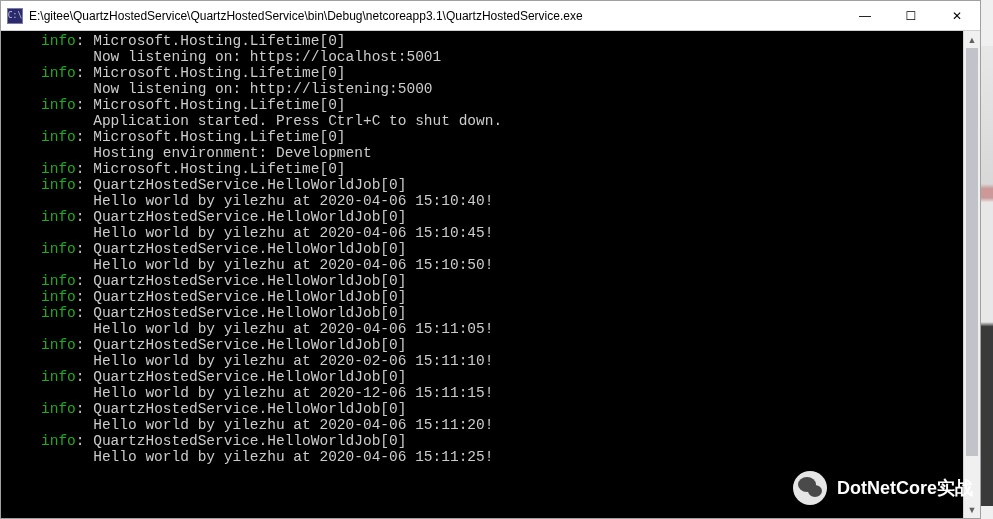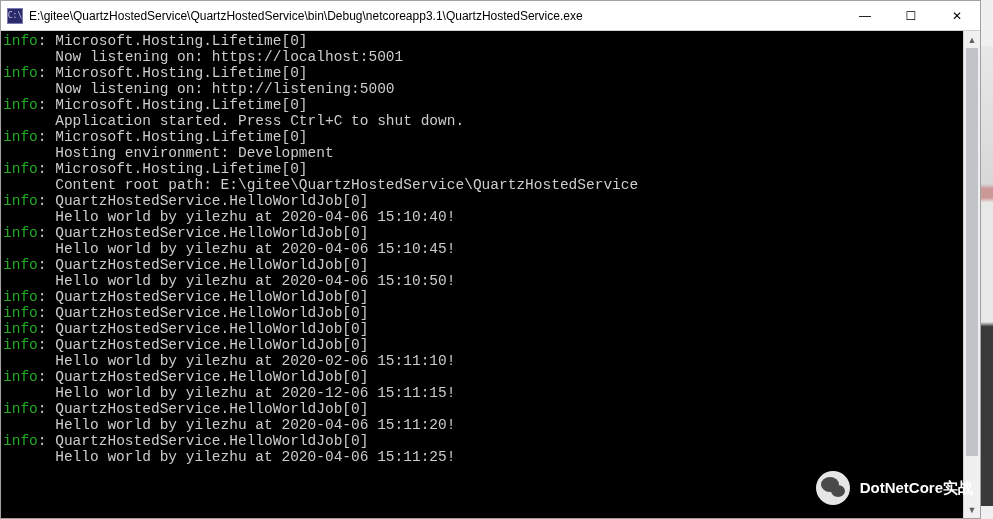--- a/index.html
+++ b/index.html
@@ -67,21 +67,21 @@
     flex: 1 1 auto;
     background: #000;
     color: #ccc;
     font-family: "NSimSun","SimSun","Consolas","Courier New",monospace;
     font-size: 14.5px;
     line-height: 16px;
     padding: 2px 0 0 2px;
     overflow: hidden;
     position: relative;
   }
-  .line { white-space: pre; }
+  .line { white-space: pre; margin-left: 38px; }
   .line .level { color: #22aa22; }
   .line .msg { color: #cccccc; }
   .scrollbar {
     position: absolute;
     top: 30px;
     right: 0;
     width: 17px;
     bottom: 0;
     background: #f0f0f0;
     border-left: 1px solid #d4d4d4;
@@ -109,21 +109,21 @@
     background: #c2c3c9;
   }
   .watermark {
     position: absolute;
     right: 20px;
     bottom: 14px;
     display: flex;
     align-items: center;
     color: #fff;
     font-family: "Microsoft YaHei","Segoe UI",sans-serif;
-    font-size: 15px;
+    font-size: 18px;
     font-weight: 600;
     pointer-events: none;
   }
   .watermark .wechat-icon {
     width: 34px;
     height: 34px;
     border-radius: 50%;
     background: #e6e6e6;
     position: relative;
     margin-right: 10px;
@@ -170,30 +170,30 @@
   <div class="console" id="console">
       <div class="line"><span class="level">info</span><span class="msg">: Microsoft.Hosting.Lifetime[0]</span></div>
       <div class="line"><span class="msg">      Now listening on: https://localhost:5001</span></div>
       <div class="line"><span class="level">info</span><span class="msg">: Microsoft.Hosting.Lifetime[0]</span></div>
       <div class="line"><span class="msg">      Now listening on: http://listening:5000</span></div>
       <div class="line"><span class="level">info</span><span class="msg">: Microsoft.Hosting.Lifetime[0]</span></div>
       <div class="line"><span class="msg">      Application started. Press Ctrl+C to shut down.</span></div>
       <div class="line"><span class="level">info</span><span class="msg">: Microsoft.Hosting.Lifetime[0]</span></div>
       <div class="line"><span class="msg">      Hosting environment: Development</span></div>
       <div class="line"><span class="level">info</span><span class="msg">: Microsoft.Hosting.Lifetime[0]</span></div>
-      <div class="line"><span class="msg">      Content root path: E:\gitee\QuartzHostedService\QuartzHostedService</span></div>
       <div class="line"><span class="level">info</span><span class="msg">: QuartzHostedService.HelloWorldJob[0]</span></div>
       <div class="line"><span class="msg">      Hello world by yilezhu at 2020-04-06 15:10:40!</span></div>
       <div class="line"><span class="level">info</span><span class="msg">: QuartzHostedService.HelloWorldJob[0]</span></div>
       <div class="line"><span class="msg">      Hello world by yilezhu at 2020-04-06 15:10:45!</span></div>
       <div class="line"><span class="level">info</span><span class="msg">: QuartzHostedService.HelloWorldJob[0]</span></div>
       <div class="line"><span class="msg">      Hello world by yilezhu at 2020-04-06 15:10:50!</span></div>
       <div class="line"><span class="level">info</span><span class="msg">: QuartzHostedService.HelloWorldJob[0]</span></div>
       <div class="line"><span class="level">info</span><span class="msg">: QuartzHostedService.HelloWorldJob[0]</span></div>
       <div class="line"><span class="level">info</span><span class="msg">: QuartzHostedService.HelloWorldJob[0]</span></div>
+      <div class="line"><span class="msg">      Hello world by yilezhu at 2020-04-06 15:11:05!</span></div>
       <div class="line"><span class="level">info</span><span class="msg">: QuartzHostedService.HelloWorldJob[0]</span></div>
       <div class="line"><span class="msg">      Hello world by yilezhu at 2020-02-06 15:11:10!</span></div>
       <div class="line"><span class="level">info</span><span class="msg">: QuartzHostedService.HelloWorldJob[0]</span></div>
       <div class="line"><span class="msg">      Hello world by yilezhu at 2020-12-06 15:11:15!</span></div>
       <div class="line"><span class="level">info</span><span class="msg">: QuartzHostedService.HelloWorldJob[0]</span></div>
       <div class="line"><span class="msg">      Hello world by yilezhu at 2020-04-06 15:11:20!</span></div>
       <div class="line"><span class="level">info</span><span class="msg">: QuartzHostedService.HelloWorldJob[0]</span></div>
       <div class="line"><span class="msg">      Hello world by yilezhu at 2020-04-06 15:11:25!</span></div>
     </div>
 

